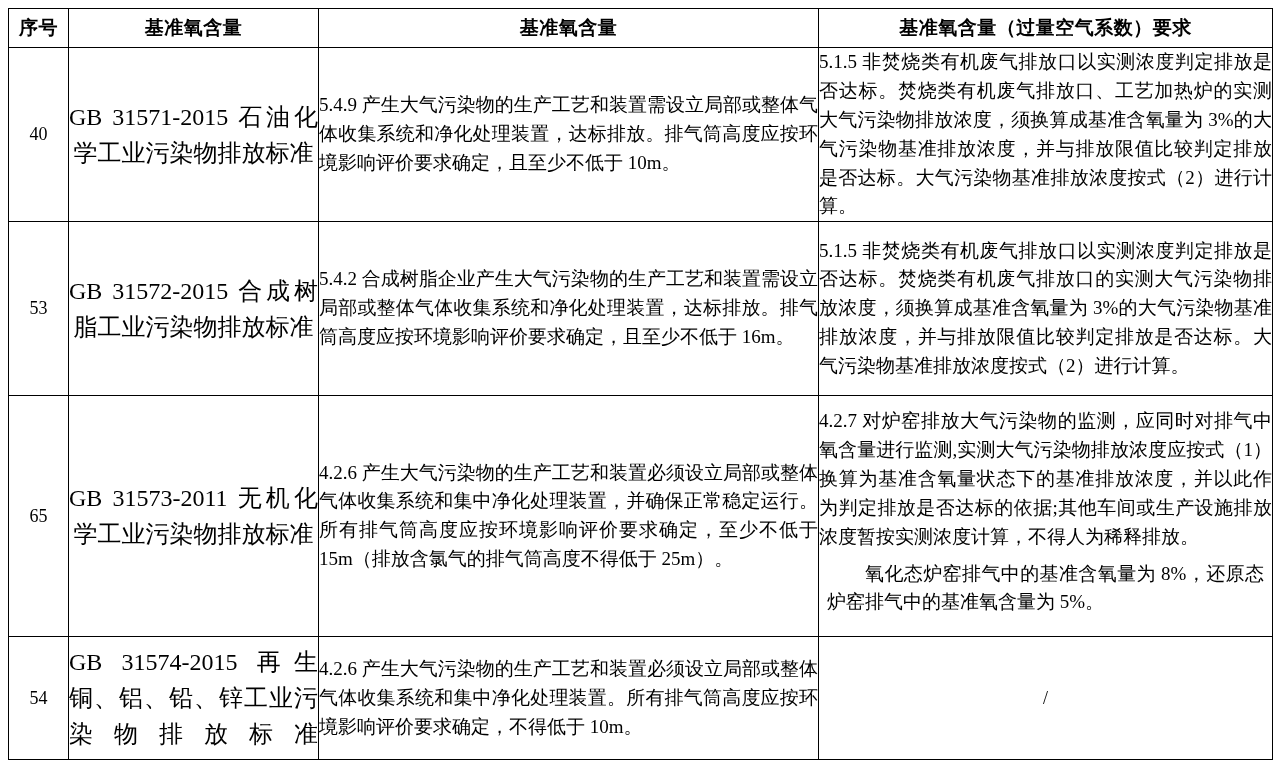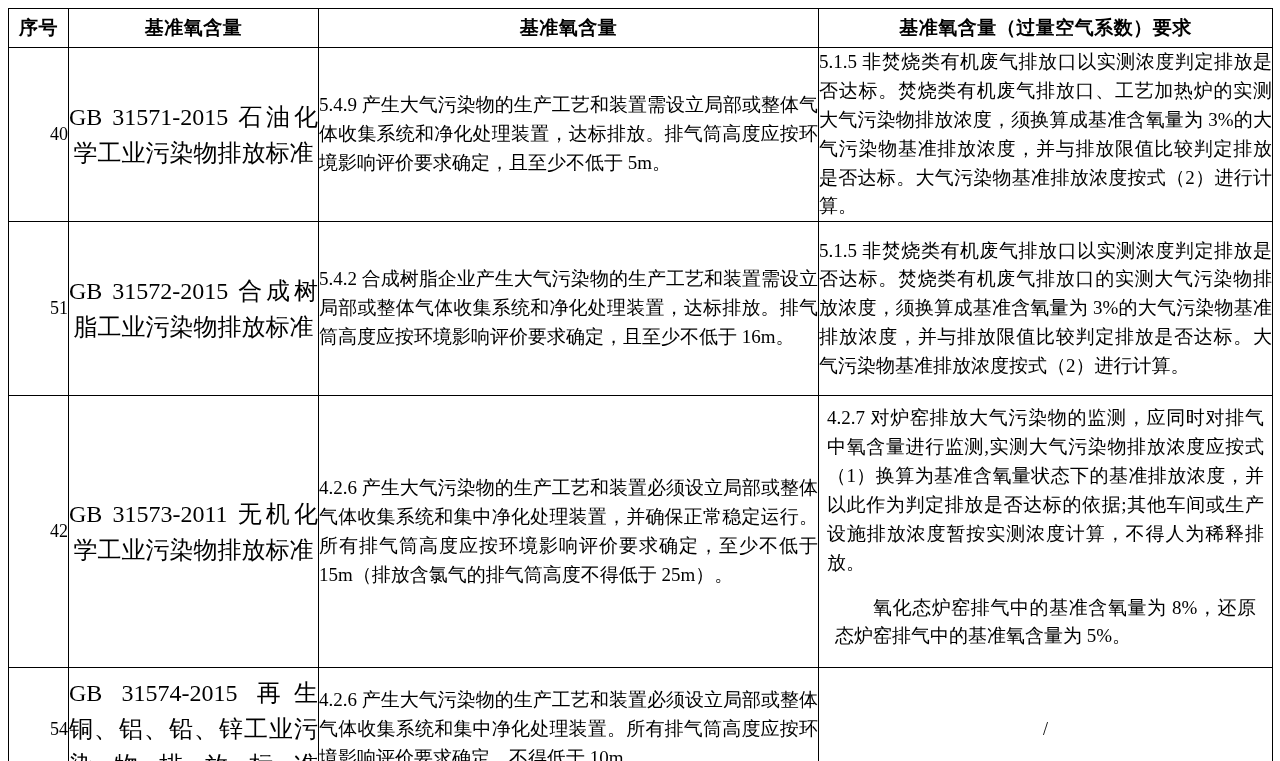--- a/index.html
+++ b/index.html
@@ -38,21 +38,21 @@
   col.c-oxy   { width: 454px; }
 
   thead th {
     text-align: center;
     font-size: 19px;
     font-weight: bold;
     height: 38px;
     letter-spacing: 0.5px;
   }
   td.cell-no {
-    text-align: right;
+    text-align: center;
     font-size: 18px;
     vertical-align: middle;
   }
   td.cell-name {
     font-size: 24px;
     text-align: justify;
     text-align-last: center;
     vertical-align: middle;
     padding: 6px 12px;
     line-height: 1.5;
@@ -71,25 +71,25 @@
   }
   td.cell-text.mid {
     vertical-align: middle;
   }
   td.cell-center {
     font-size: 18px;
     text-align: center;
     vertical-align: middle;
   }
   p.para {
-    margin: 8px;
+    margin: 0;
   }
   p.indent {
     text-indent: 2em;
-    margin: 16px;
+    margin: 8px;
   }
   .row-40 td { height: 160px; }
   .row-41 td { height: 173px; }
   .row-42 td { height: 240px; }
   .row-43 td { height: 122px; }
 </style>
 </head>
 <body>
 
 <div class="page">
@@ -105,31 +105,31 @@
         <th>序号</th>
         <th>基准氧含量</th>
         <th>基准氧含量</th>
         <th>基准氧含量（过量空气系数）要求</th>
       </tr>
     </thead>
     <tbody>
       <tr class="row-40">
         <td class="cell-no">40</td>
         <td class="cell-name">GB 31571-2015 石油化学工业污染物排放标准</td>
-        <td class="cell-text mid">5.4.9 产生大气污染物的生产工艺和装置需设立局部或整体气体收集系统和净化处理装置，达标排放。排气筒高度应按环境影响评价要求确定，且至少不低于 5m。</td>
+        <td class="cell-text mid">5.4.9 产生大气污染物的生产工艺和装置需设立局部或整体气体收集系统和净化处理装置，达标排放。排气筒高度应按环境影响评价要求确定，且至少不低于 10m。</td>
         <td class="cell-text">5.1.5 非焚烧类有机废气排放口以实测浓度判定排放是否达标。焚烧类有机废气排放口、工艺加热炉的实测大气污染物排放浓度，须换算成基准含氧量为 3%的大气污染物基准排放浓度，并与排放限值比较判定排放是否达标。大气污染物基准排放浓度按式（2）进行计算。</td>
       </tr>
       <tr class="row-41">
-        <td class="cell-no">51</td>
+        <td class="cell-no">53</td>
         <td class="cell-name">GB 31572-2015 合成树脂工业污染物排放标准</td>
         <td class="cell-text mid">5.4.2 合成树脂企业产生大气污染物的生产工艺和装置需设立局部或整体气体收集系统和净化处理装置，达标排放。排气筒高度应按环境影响评价要求确定，且至少不低于 16m。</td>
         <td class="cell-text">5.1.5 非焚烧类有机废气排放口以实测浓度判定排放是否达标。焚烧类有机废气排放口的实测大气污染物排放浓度，须换算成基准含氧量为 3%的大气污染物基准排放浓度，并与排放限值比较判定排放是否达标。大气污染物基准排放浓度按式（2）进行计算。</td>
       </tr>
       <tr class="row-42">
-        <td class="cell-no">42</td>
+        <td class="cell-no">65</td>
         <td class="cell-name">GB 31573-2011 无机化学工业污染物排放标准</td>
         <td class="cell-text mid">4.2.6 产生大气污染物的生产工艺和装置必须设立局部或整体气体收集系统和集中净化处理装置，并确保正常稳定运行。所有排气筒高度应按环境影响评价要求确定，至少不低于 15m（排放含氯气的排气筒高度不得低于 25m）。</td>
         <td class="cell-text">
           <p class="para">4.2.7 对炉窑排放大气污染物的监测，应同时对排气中氧含量进行监测,实测大气污染物排放浓度应按式（1）换算为基准含氧量状态下的基准排放浓度，并以此作为判定排放是否达标的依据;其他车间或生产设施排放浓度暂按实测浓度计算，不得人为稀释排放。</p>
           <p class="indent">氧化态炉窑排气中的基准含氧量为 8%，还原态炉窑排气中的基准氧含量为 5%。</p>
         </td>
       </tr>
       <tr class="row-43">
         <td class="cell-no">54</td>
         <td class="cell-name spread">GB 31574-2015 再生铜、铝、铅、锌工业污染物排放标准</td>

